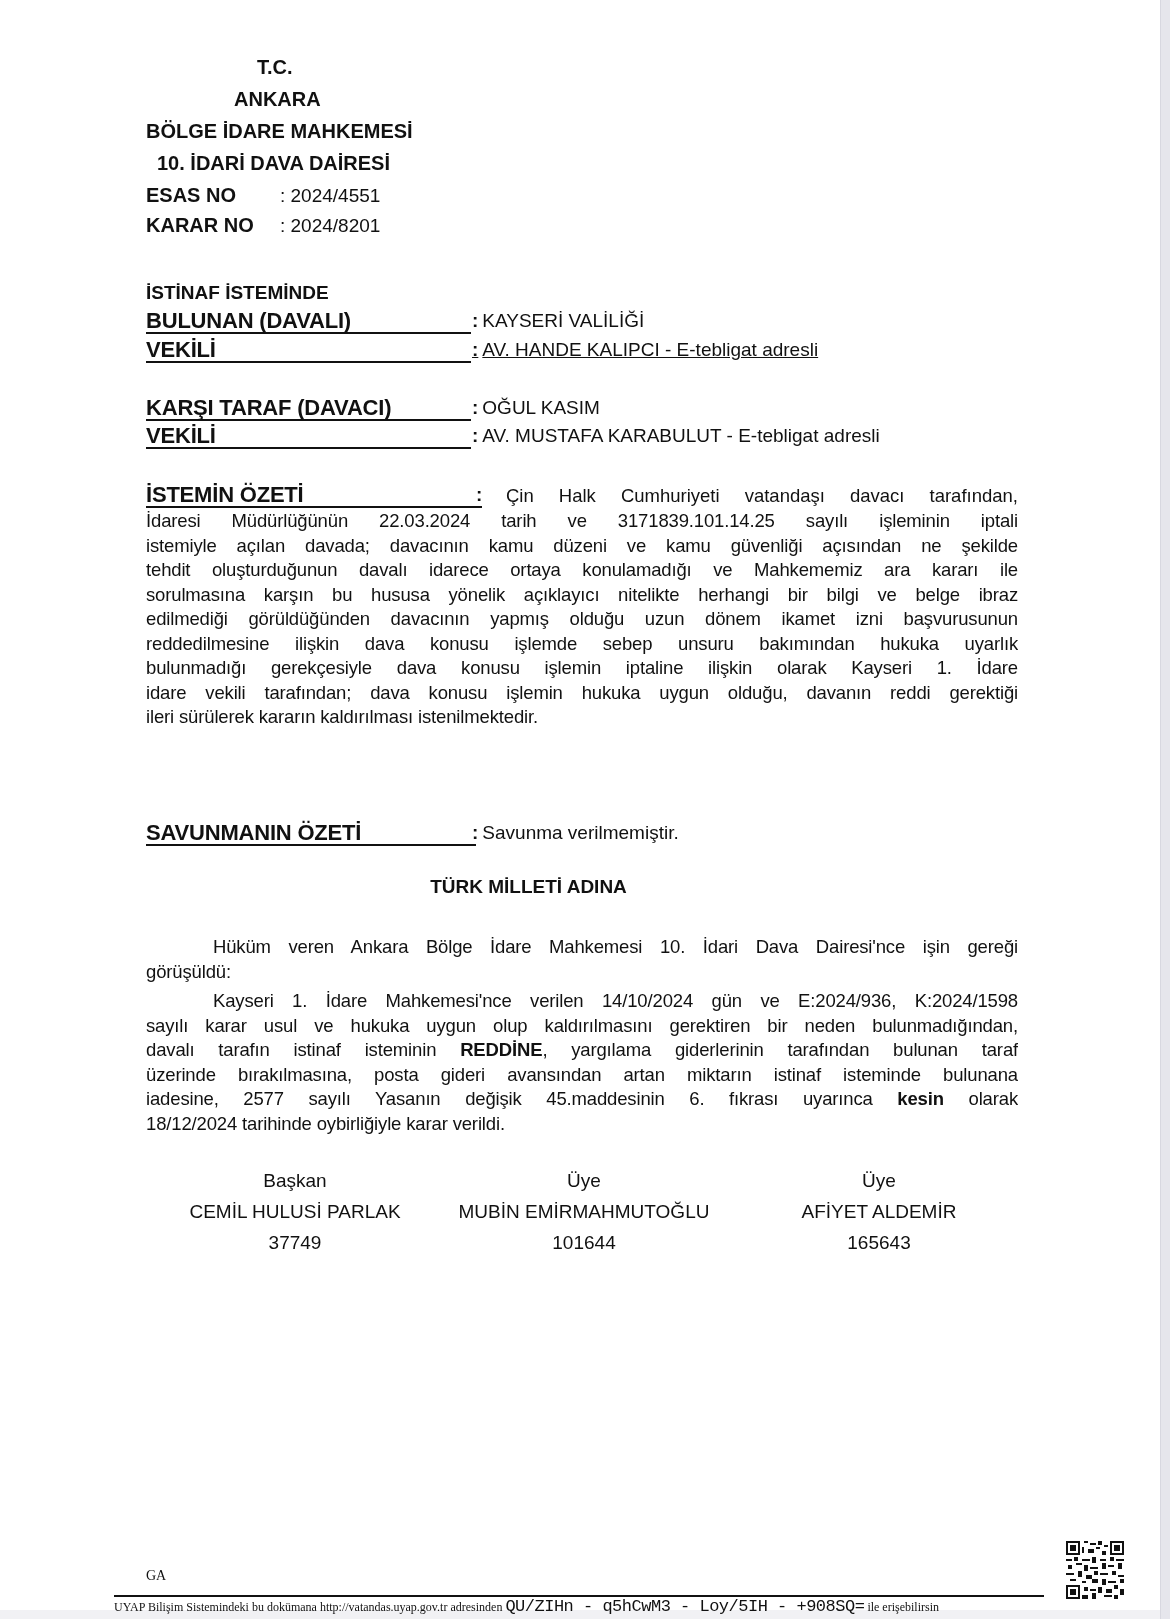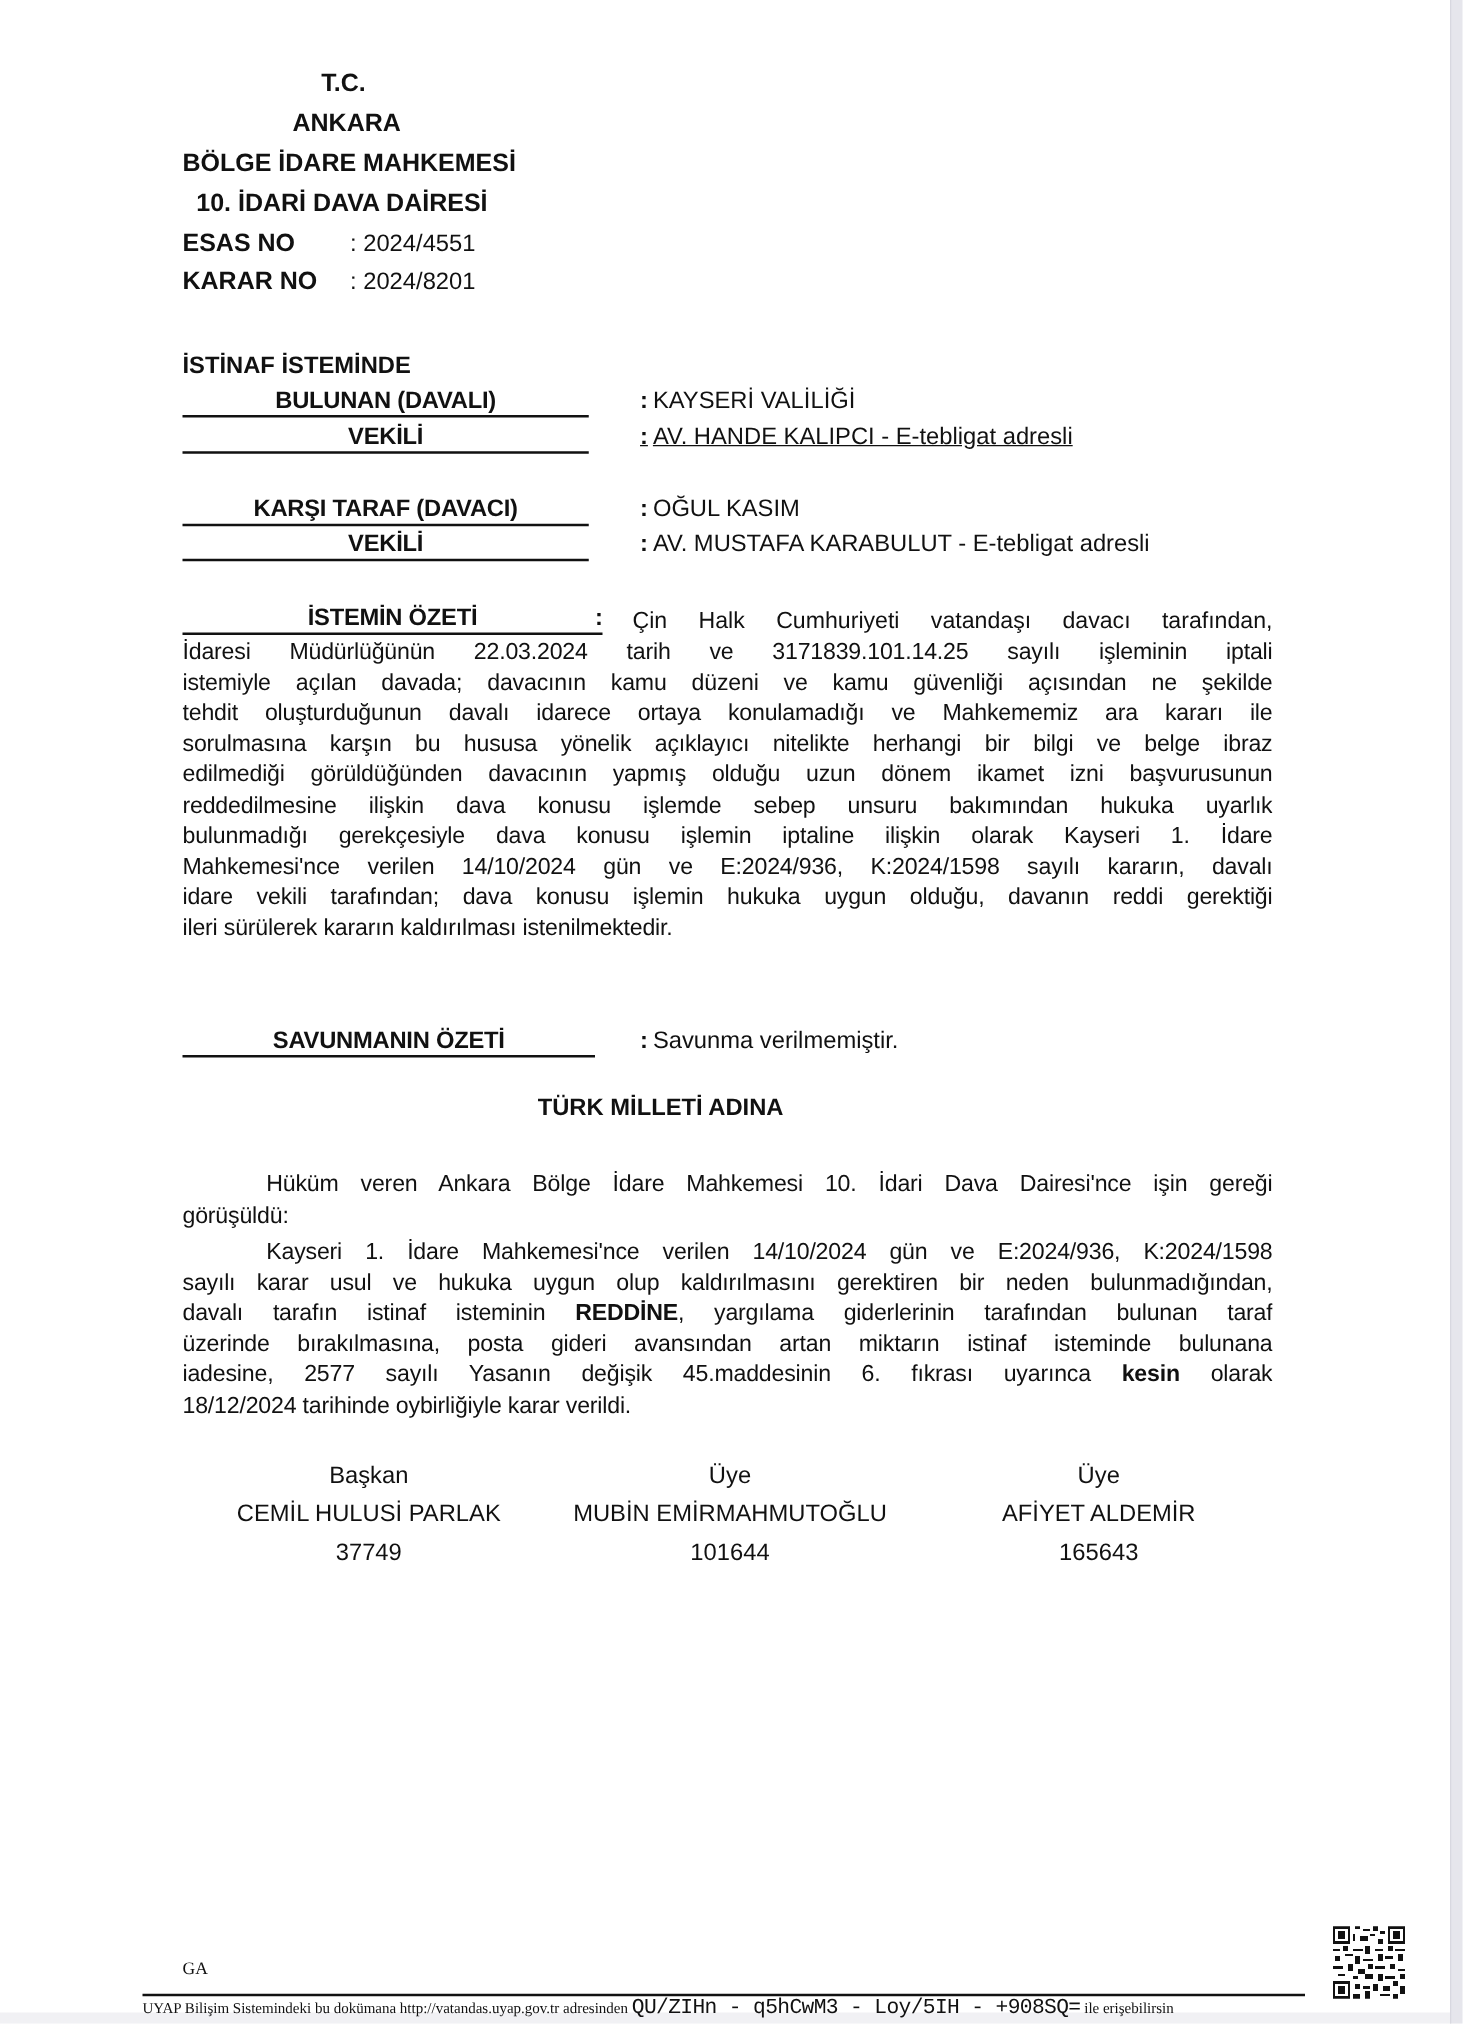--- a/index.html
+++ b/index.html
@@ -6,22 +6,22 @@
   body {
     width: 1170px; height: 1619px; background: #ffffff; position: relative; overflow: hidden;
     font-family: "Liberation Sans", "DejaVu Sans", sans-serif; color: #111;
   }
   .right-band { position: absolute; left: 1160px; top: 0; width: 10px; height: 1619px; background: #e6e6ec; border-left: 1px solid #d8d8e0; }
   .bottom-band { position: absolute; left: 0; top: 1610px; width: 1160px; height: 9px; background: #f1f1f4; }
   .abs { position: absolute; white-space: nowrap; }
   .hdr { font-weight: bold; font-size: 20px; }
   .lbl { font-weight: bold; font-size: 19px; }
   .val { font-size: 19px; }
-  .party-lbl { position: absolute; left: 146px; width: 325px; font-weight: bold; font-size: 19px; border-bottom: 2px solid #111; line-height: 22px; height: 22px; letter-spacing: -0.2px; text-align: center; }
-  .party-val { position: absolute; left: 472px; font-size: 19px; line-height: 22px; white-space: nowrap; margin-left: 40px; }
+  .party-lbl { position: absolute; left: 146px; width: 325px; font-weight: bold; font-size: 22px; border-bottom: 2px solid #111; line-height: 22px; height: 22px; letter-spacing: -0.2px; }
+  .party-val { position: absolute; left: 472px; font-size: 19px; line-height: 22px; white-space: nowrap; }
   .party-colon { font-weight: bold; margin-right: 4px; }
   .para { position: absolute; left: 146px; width: 872px; font-size: 18.5px; line-height: 24.5px; text-align: justify; letter-spacing: -0.15px; }
   .para .line { display: block; text-align: justify; text-align-last: justify; height: 24.5px; white-space: nowrap; overflow: hidden; }
   .para .line.last { text-align-last: left; }
   .sig-col { position: absolute; text-align: center; width: 300px; font-size: 19px; line-height: 31px; }
   .footer-line { position: absolute; left: 114px; top: 1595px; width: 930px; height: 2px; background: #111; }
   .footer-text { position: absolute; left: 114px; top: 1597px; font-family: "Liberation Serif", serif; font-size: 12px; white-space: nowrap; }
   .footer-code { font-family: "Liberation Mono", "DejaVu Sans Mono", monospace; font-size: 17px; letter-spacing: -0.5px; }
   .qr { position: absolute; left: 1066px; top: 1541px; width: 58px; height: 58px; }
 </style>
@@ -55,21 +55,20 @@
 <div class="abs" style="left:476px; top:484px; font-weight:bold; font-size:19px;">:</div>
 <div class="abs" style="left:506px; top:485px; width:512px; font-size:18.5px; text-align:justify; text-align-last:justify;">Çin Halk Cumhuriyeti vatandaşı davacı tarafından,</div>
 <div class="para" style="top:509px;">
   <span class="line">İdaresi Müdürlüğünün 22.03.2024 tarih ve 3171839.101.14.25 sayılı işleminin iptali</span>
   <span class="line">istemiyle açılan davada;  davacının kamu düzeni ve kamu güvenliği açısından ne şekilde</span>
   <span class="line">tehdit oluşturduğunun davalı idarece ortaya konulamadığı ve Mahkememiz ara kararı ile</span>
   <span class="line">sorulmasına karşın bu hususa yönelik açıklayıcı nitelikte herhangi bir bilgi ve belge ibraz</span>
   <span class="line">edilmediği görüldüğünden davacının yapmış olduğu uzun dönem ikamet izni başvurusunun</span>
   <span class="line">reddedilmesine ilişkin dava konusu işlemde sebep unsuru bakımından hukuka uyarlık</span>
   <span class="line">bulunmadığı gerekçesiyle  dava konusu işlemin iptaline  ilişkin olarak Kayseri 1. İdare</span>
-  <span class="line">Mahkemesi'nce verilen 14/10/2024 gün ve E:2024/936, K:2024/1598 sayılı kararın, davalı</span>
   <span class="line">idare vekili tarafından; dava konusu işlemin hukuka uygun olduğu, davanın reddi gerektiği</span>
   <span class="line last">ileri sürülerek kararın kaldırılması istenilmektedir.</span>
 </div>
 
 <div class="party-lbl" style="top:822px; width:330px;">SAVUNMANIN ÖZETİ</div>
 <div class="party-val" style="top:822px;"><span class="party-colon">:</span><span>Savunma verilmemiştir.</span></div>
 
 <div class="abs" style="left:0; width:1043px; top:876px; text-align:center; font-weight:bold; font-size:19px; padding-left:14px; box-sizing:border-box;">TÜRK  MİLLETİ  ADINA</div>
 
 <div class="para" style="top:935px;">

